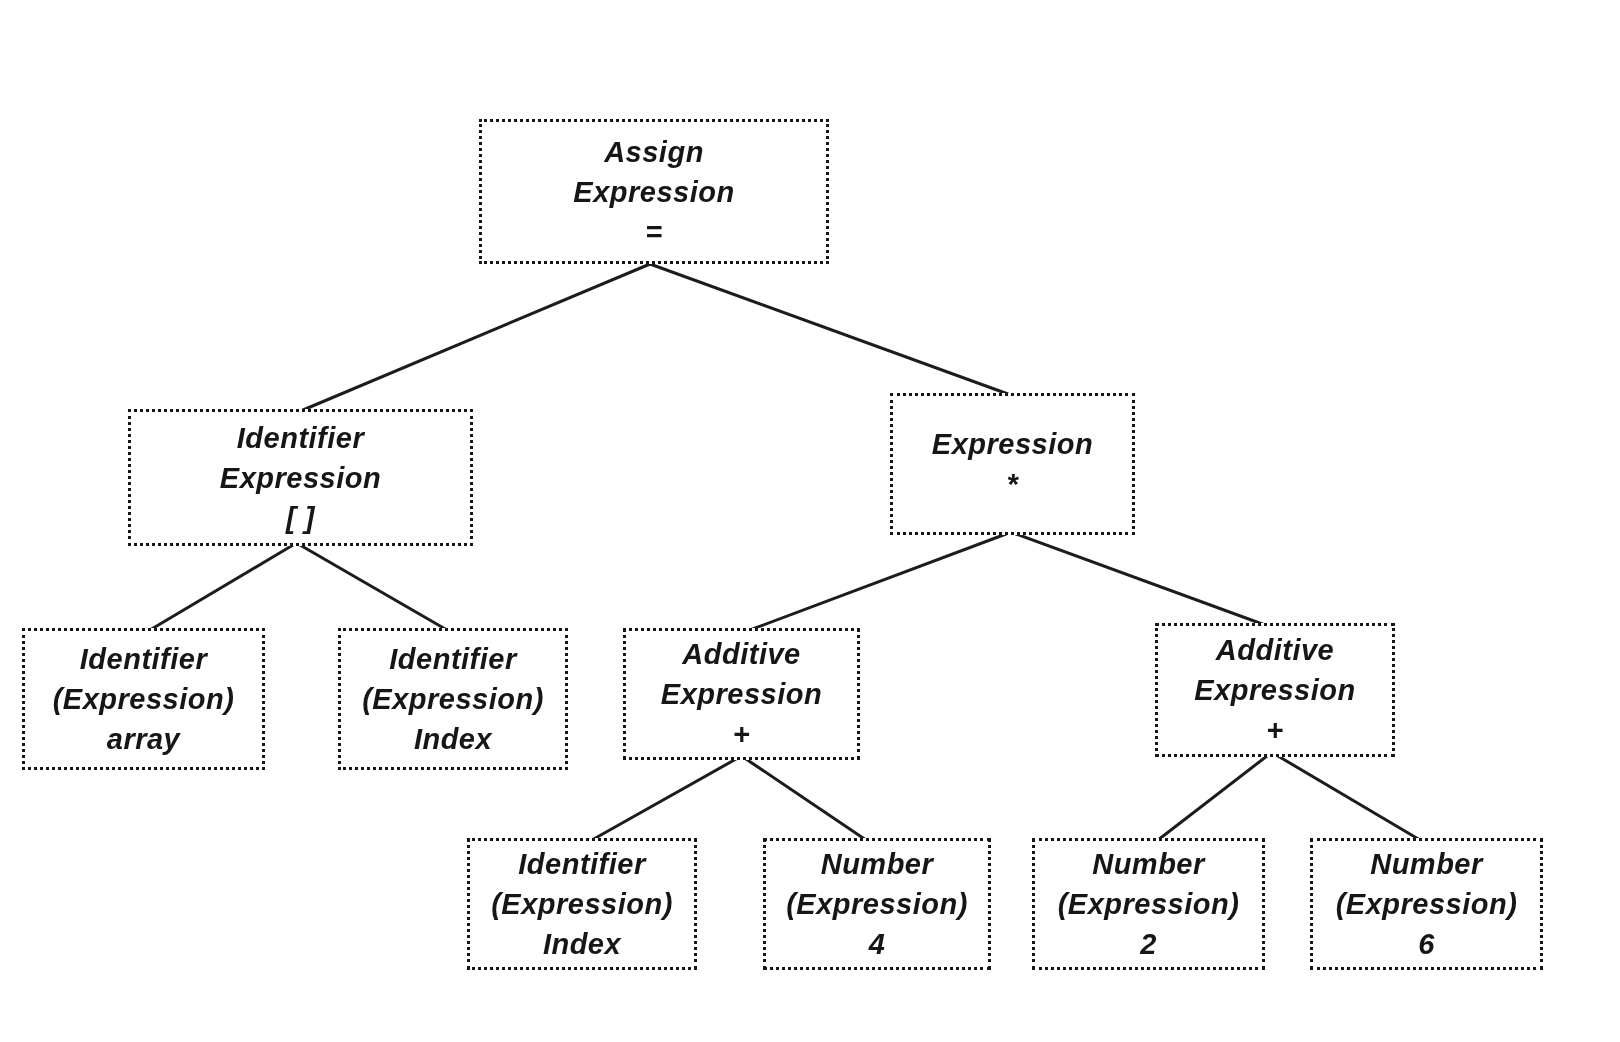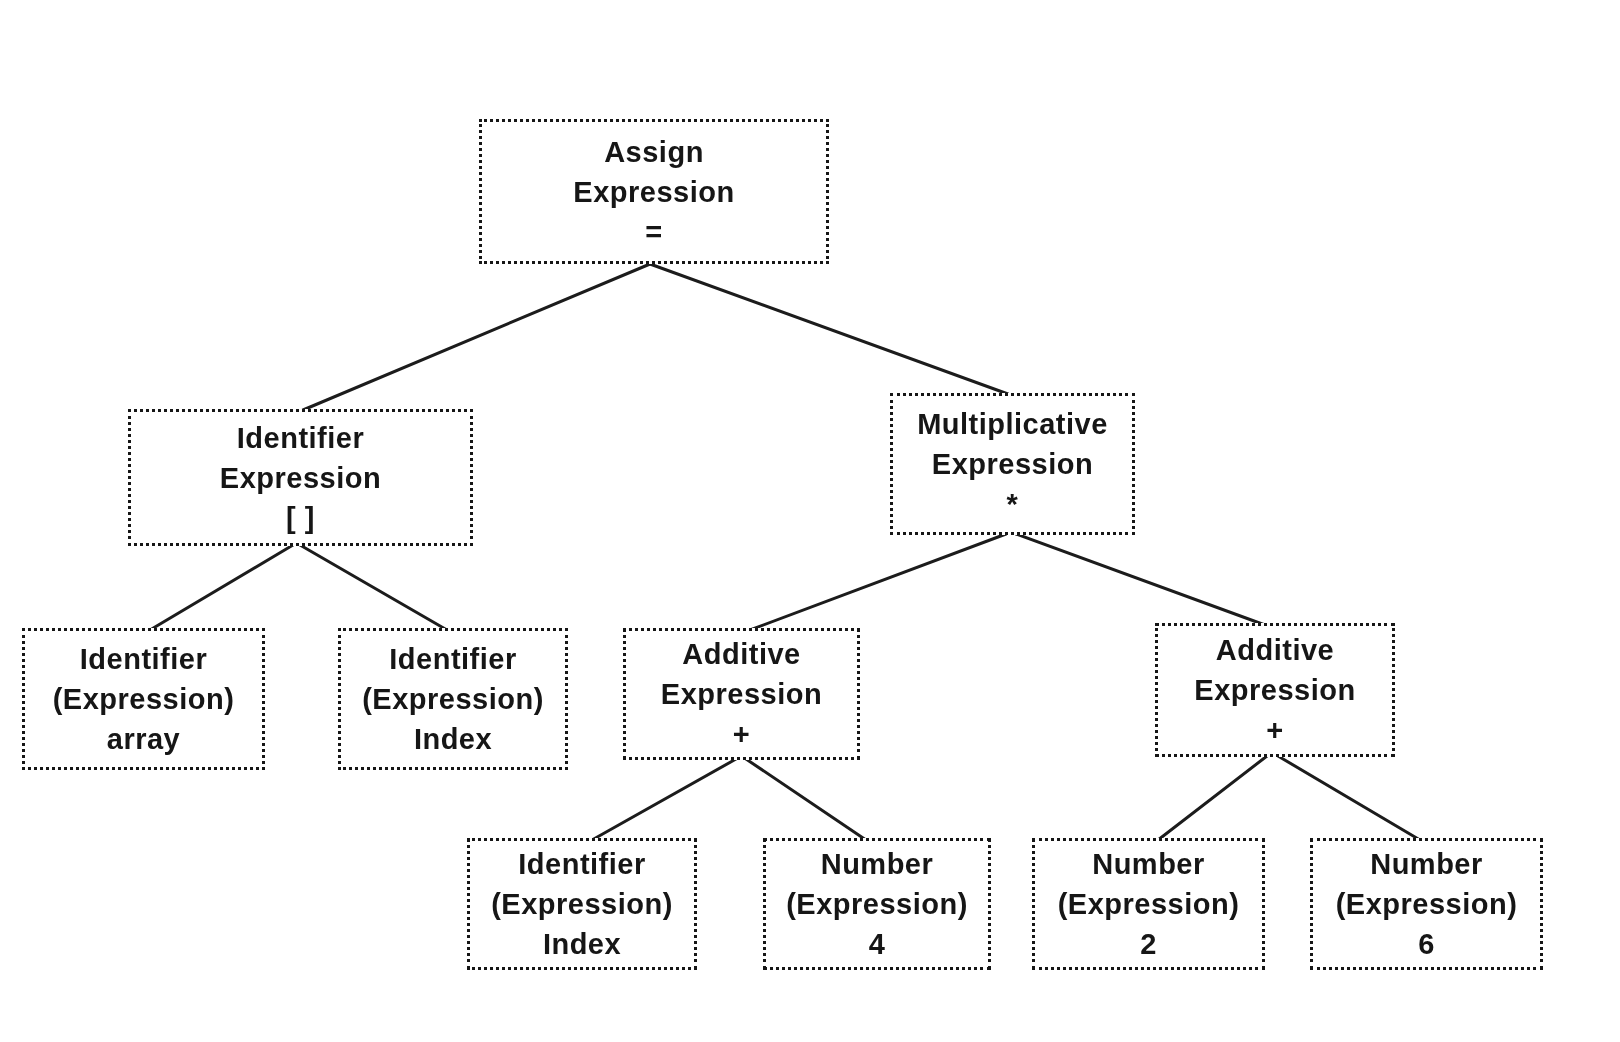--- a/index.html
+++ b/index.html
@@ -7,20 +7,21 @@
     padding: 0;
     background: #ffffff;
   }
   #canvas {
     position: relative;
     width: 1620px;
     height: 1042px;
     background: #ffffff;
     font-family: "Liberation Sans", sans-serif;
     overflow: hidden;
+    font-style: italic;
   }
   #edges {
     position: absolute;
     left: 0;
     top: 0;
     width: 1620px;
     height: 1042px;
     pointer-events: none;
   }
   .node {
@@ -82,21 +83,20 @@
     <span class="nl">=</span>
   </div>
 
   <div class="node n-subscript">
     <span class="nl">Identifier</span>
     <span class="nl">Expression</span>
     <span class="nl">[ ]</span>
   </div>
 
   <div class="node n-mult">
-    <span class="nl">Multiplicative</span>
     <span class="nl">Expression</span>
     <span class="nl">*</span>
   </div>
 
   <div class="node n-id-array">
     <span class="nl">Identifier</span>
     <span class="nl">(Expression)</span>
     <span class="nl">array</span>
   </div>
 

